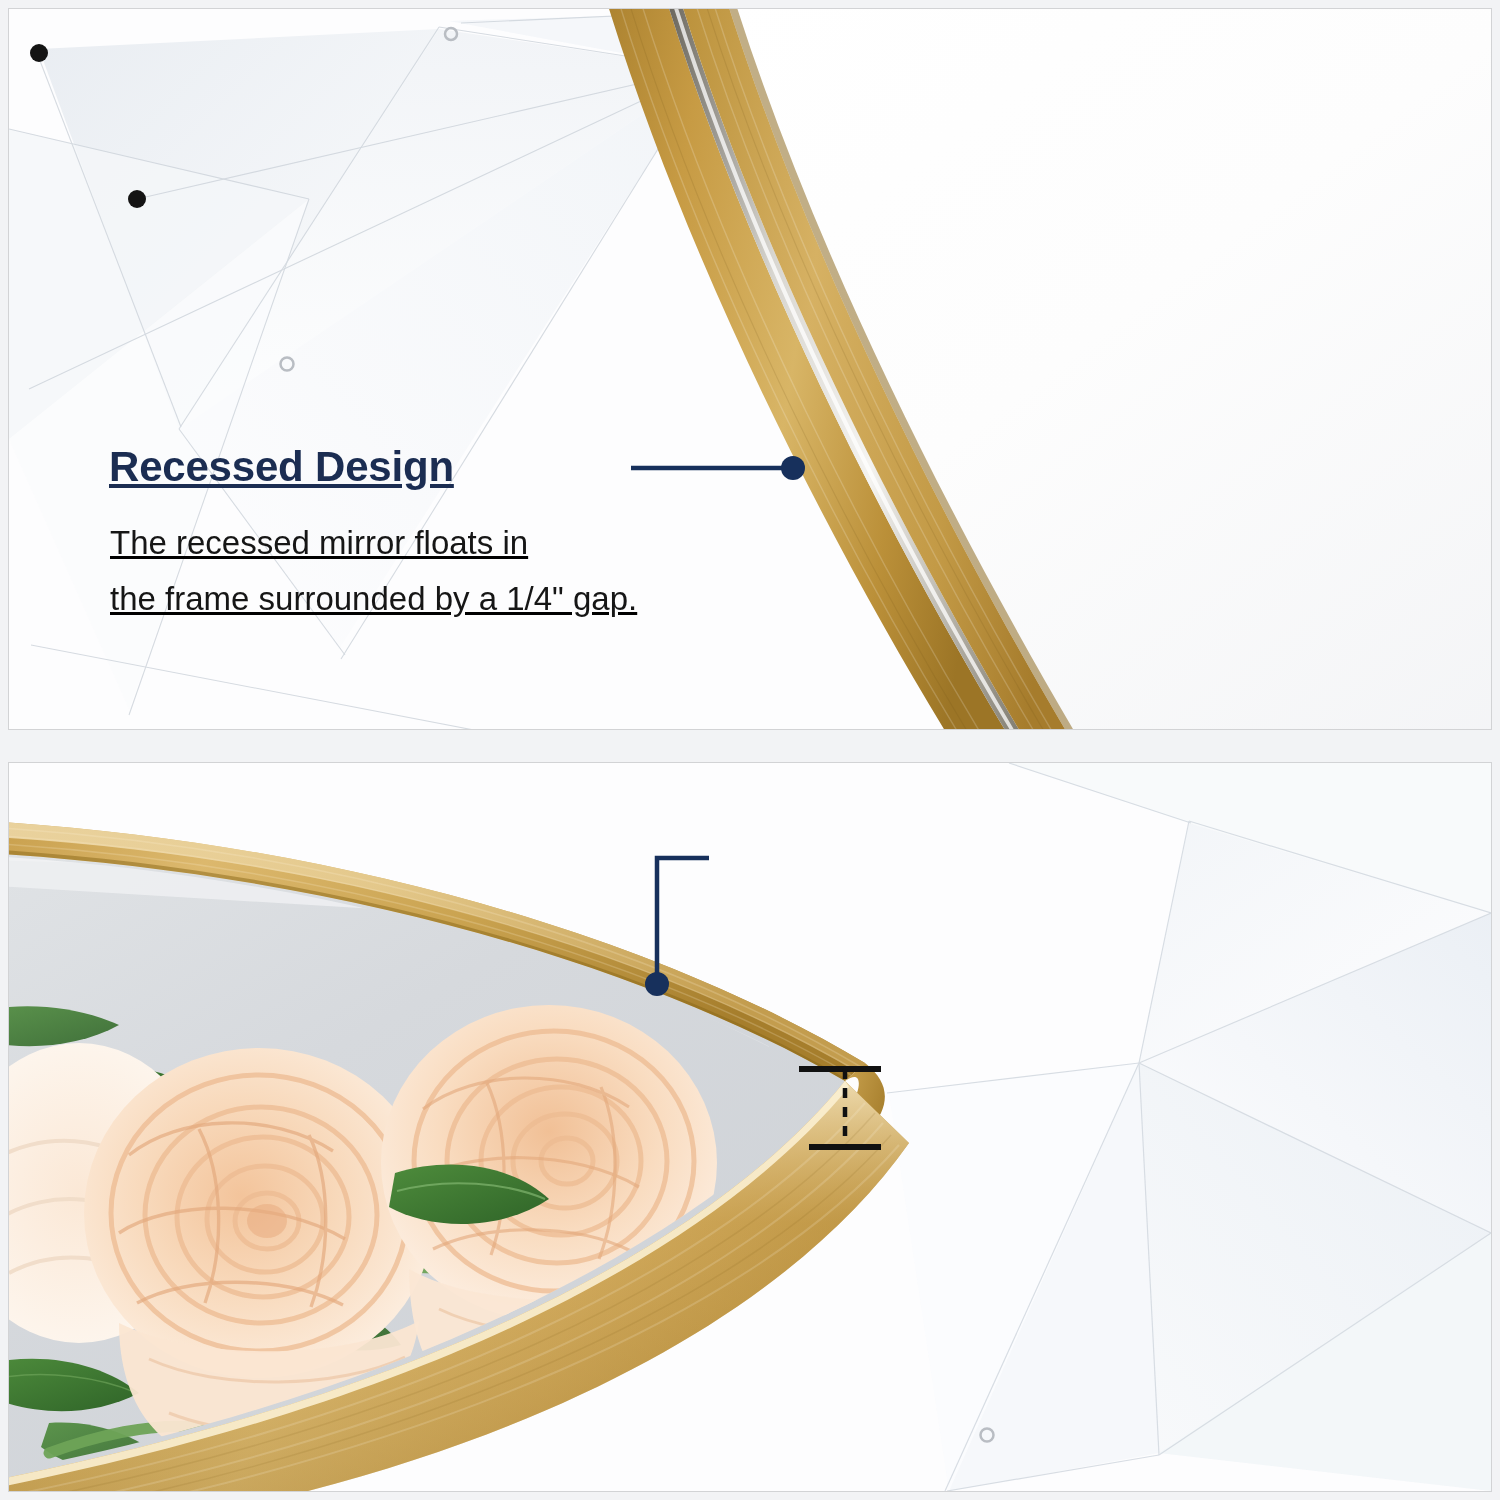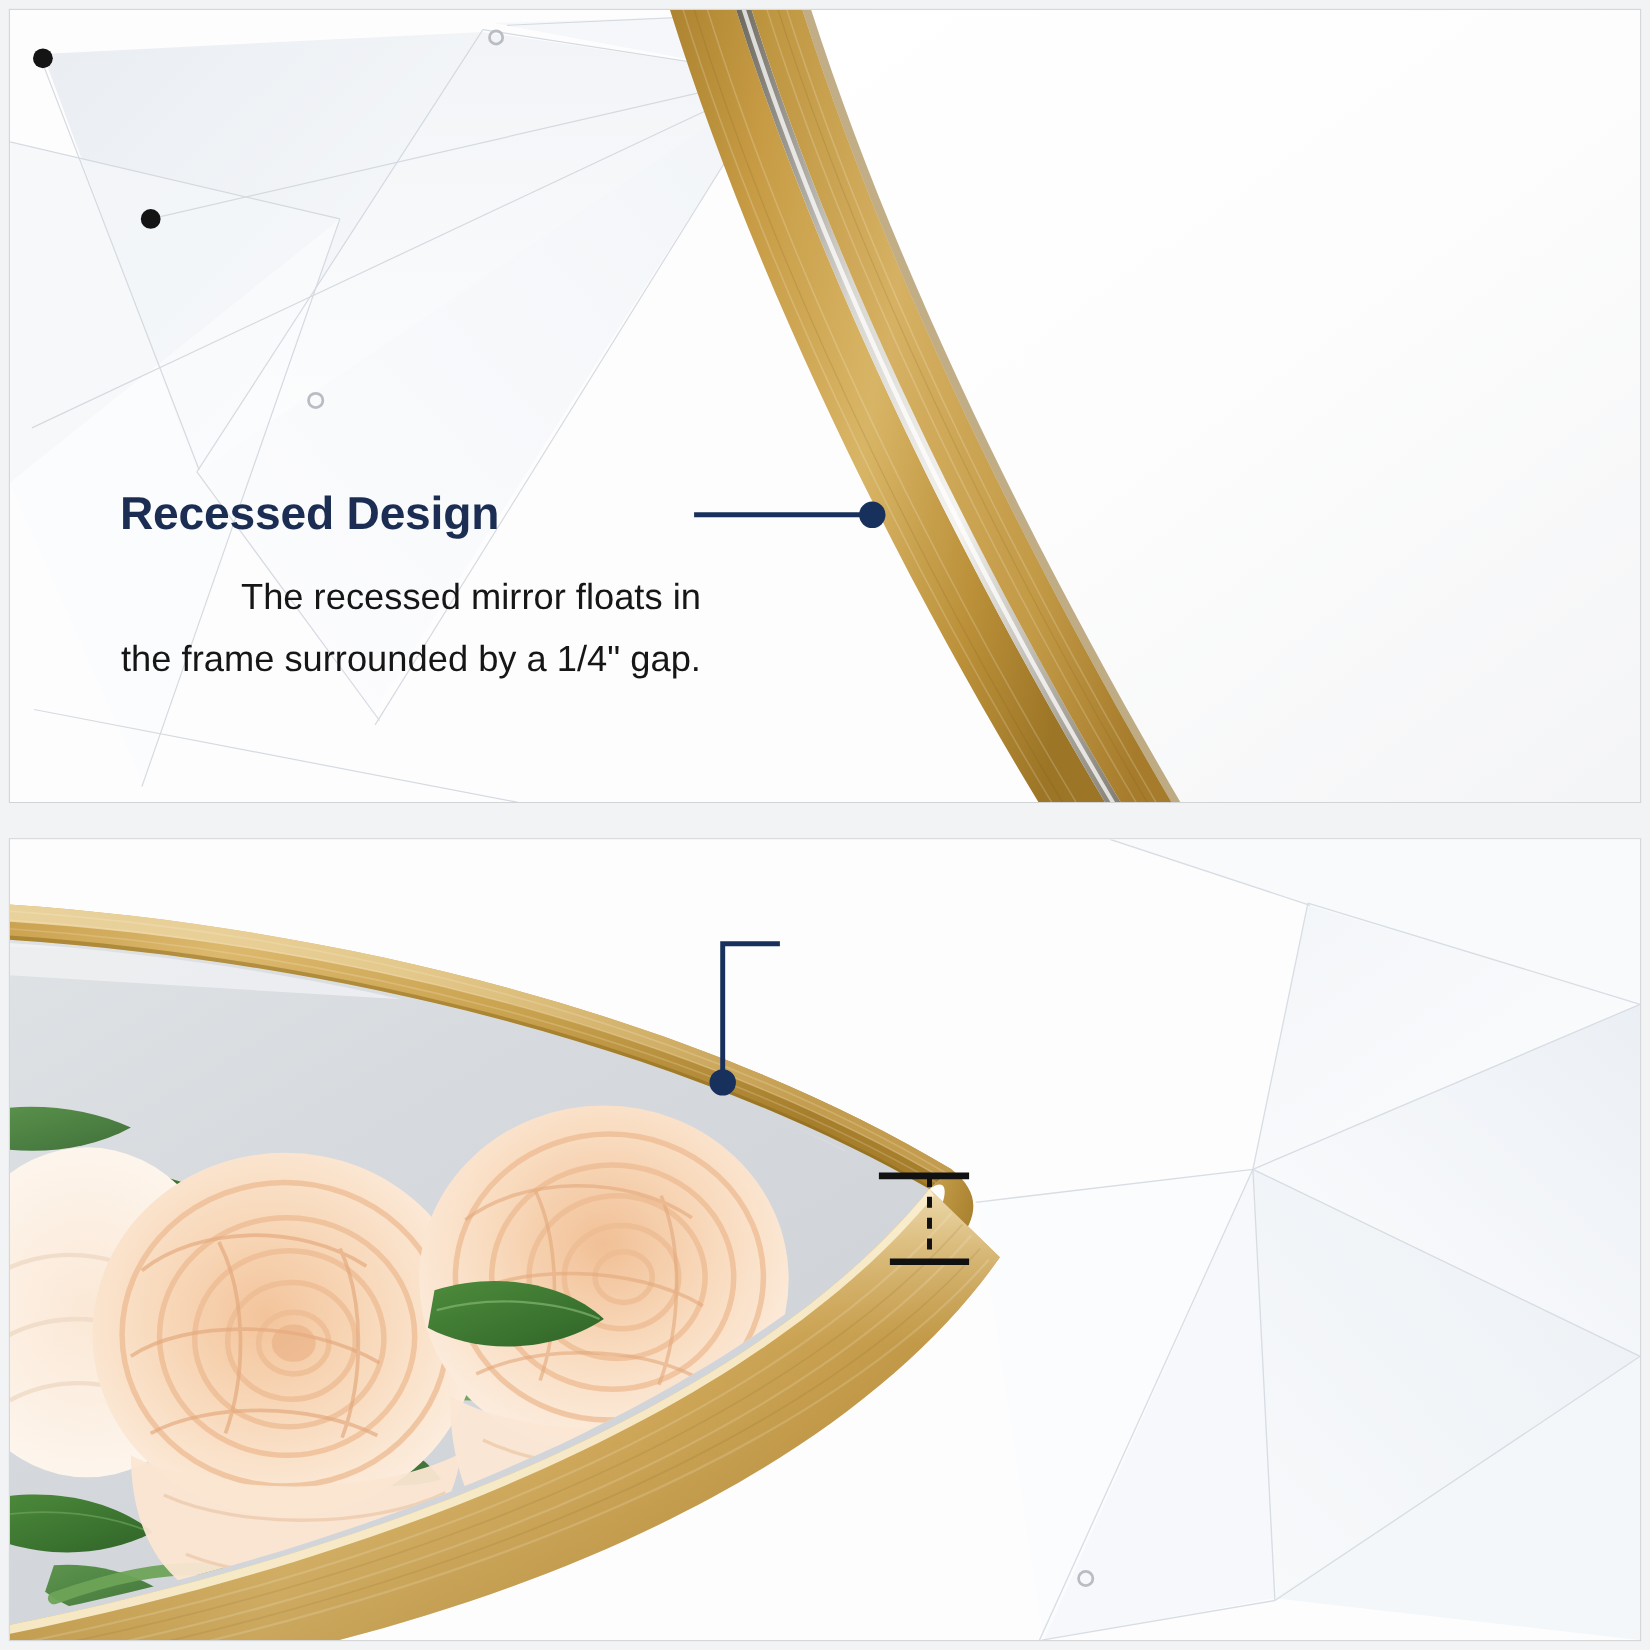--- a/index.html
+++ b/index.html
@@ -23,31 +23,30 @@
   #panel-bottom{left:8px;top:762px;width:1484px;height:730px;}
 
   .panel-bg{position:absolute;inset:0;overflow:hidden;}
   .panel-bg svg{position:absolute;inset:0;width:100%;height:100%;display:block;}
 
   
   .art{position:absolute;inset:0;overflow:hidden;}
   .art svg{position:absolute;inset:0;width:100%;height:100%;display:block;}
 
   
-  .txt{position:absolute;}
+  .txt{position:absolute;text-decoration:underline;}
   .headline{
     color:#1b2d52;
     font-weight:bold;
     letter-spacing:-0.2px;
     white-space:nowrap;
   }
   .body-line{
     color:#161616;
     white-space:nowrap;
-    text-align:right;
   }
 
   #recessed-title{left:100px;top:434px;font-size:42px;}
   #recessed-body{left:101px;top:506px;font-size:33px;line-height:56px;}
 
   .nowrap{display:block;}
 </style>
 </head>
 <body>
 

